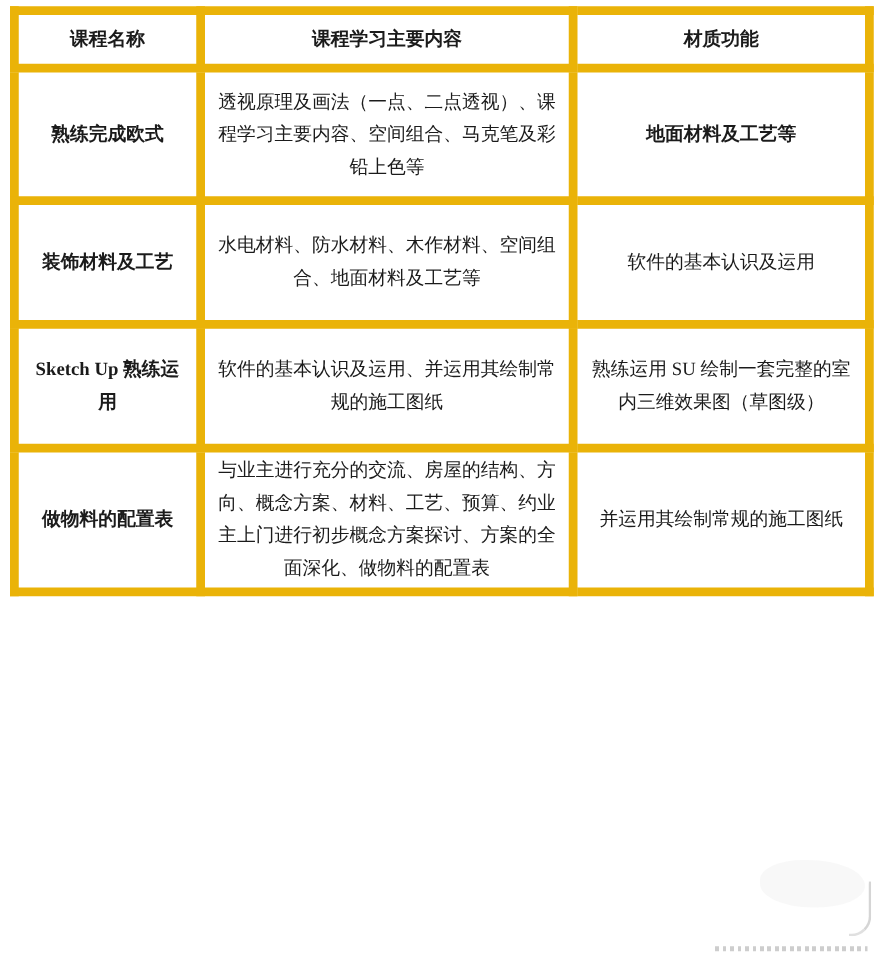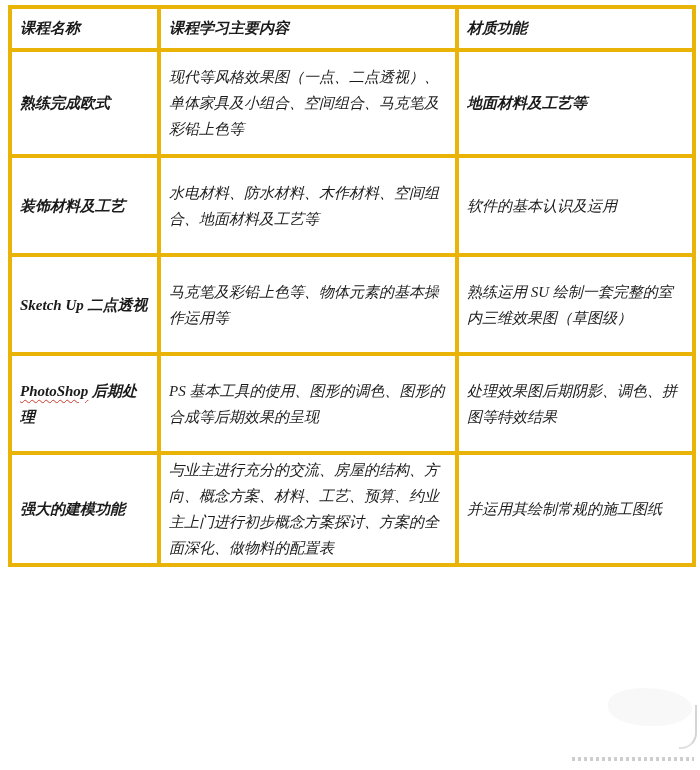--- a/index.html
+++ b/index.html
@@ -19,28 +19,27 @@
     position: absolute;
     left: 8px;
     top: 5px;
     width: 684px;
     border-collapse: collapse;
     table-layout: fixed;
     background: #ffffff;
   }
   .course-table th,
   .course-table td {
-    border: 4px solid #eab308;
-    text-align: left;
+    border: 7px solid #eab308;
+    text-align: center;
     vertical-align: middle;
     font-size: 15px;
     line-height: 26px;
     padding: 2px 8px;
     word-break: break-all;
-    font-style: italic;
   }
   .course-table thead th {
     height: 35px;
     font-weight: bold;
     line-height: normal;
   }
   .name-cell {
     font-weight: bold;
     padding: 2px 4px;
   }
@@ -104,40 +103,35 @@
   <thead>
     <tr>
       <th>课程名称</th>
       <th>课程学习主要内容</th>
       <th>材质功能</th>
     </tr>
   </thead>
   <tbody>
     <tr class="r-tall">
       <td class="name-cell">熟练完成欧式</td>
-      <td class="content-cell">现代等风格效果图（一点、二点透视）、单体家具及小组合、空间组合、马克笔及彩铅上色等</td>
+      <td class="content-cell">透视原理及画法（一点、二点透视）、课程学习主要内容、空间组合、马克笔及彩铅上色等</td>
       <td class="benefit-cell benefit-bold">地面材料及工艺等</td>
     </tr>
     <tr class="r-std">
       <td class="name-cell">装饰材料及工艺</td>
       <td class="content-cell">水电材料、防水材料、木作材料、空间组合、地面材料及工艺等</td>
       <td class="benefit-cell">软件的基本认识及运用</td>
     </tr>
     <tr class="r-std">
-      <td class="name-cell">Sketch Up 二点透视</td>
-      <td class="content-cell">马克笔及彩铅上色等、物体元素的基本操作运用等</td>
+      <td class="name-cell">Sketch Up 熟练运用</td>
+      <td class="content-cell">软件的基本认识及运用、并运用其绘制常规的施工图纸</td>
       <td class="benefit-cell">熟练运用 SU 绘制一套完整的室内三维效果图（草图级）</td>
     </tr>
-    <tr class="r-std">
-      <td class="name-cell"><span class="spellcheck">PhotoShop</span><span> 后期处理</span></td>
-      <td class="content-cell">PS 基本工具的使用、图形的调色、图形的合成等后期效果的呈现</td>
-      <td class="benefit-cell">处理效果图后期阴影、调色、拼图等特效结果</td>
-    </tr>
     <tr class="r-last">
-      <td class="name-cell">强大的建模功能</td>
+      <td class="name-cell">做物料的配置表</td>
       <td class="content-cell">与业主进行充分的交流、房屋的结构、方向、概念方案、材料、工艺、预算、约业主上门进行初步概念方案探讨、方案的全面深化、做物料的配置表</td>
       <td class="benefit-cell">并运用其绘制常规的施工图纸</td>
     </tr>
   </tbody>
 </table>
 
 <div class="wm-blob"></div>
 <div class="wm-arc"></div>
 <div class="wm-dots"></div>
 

